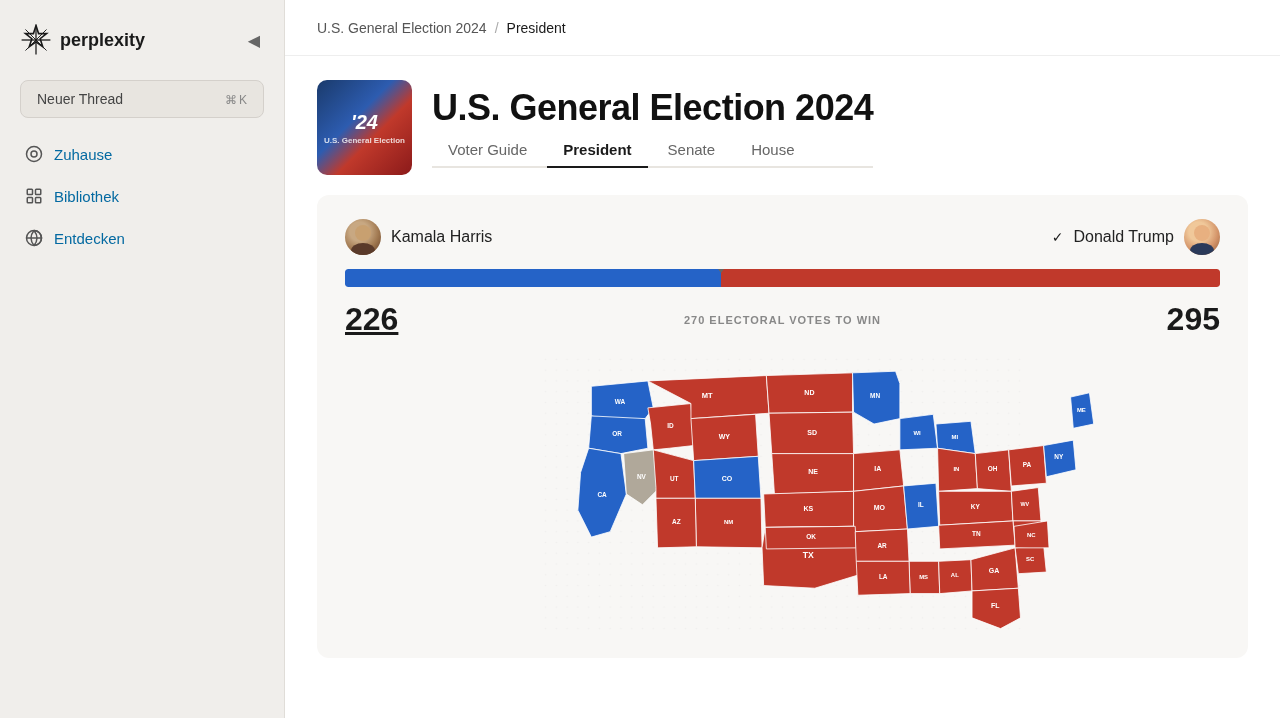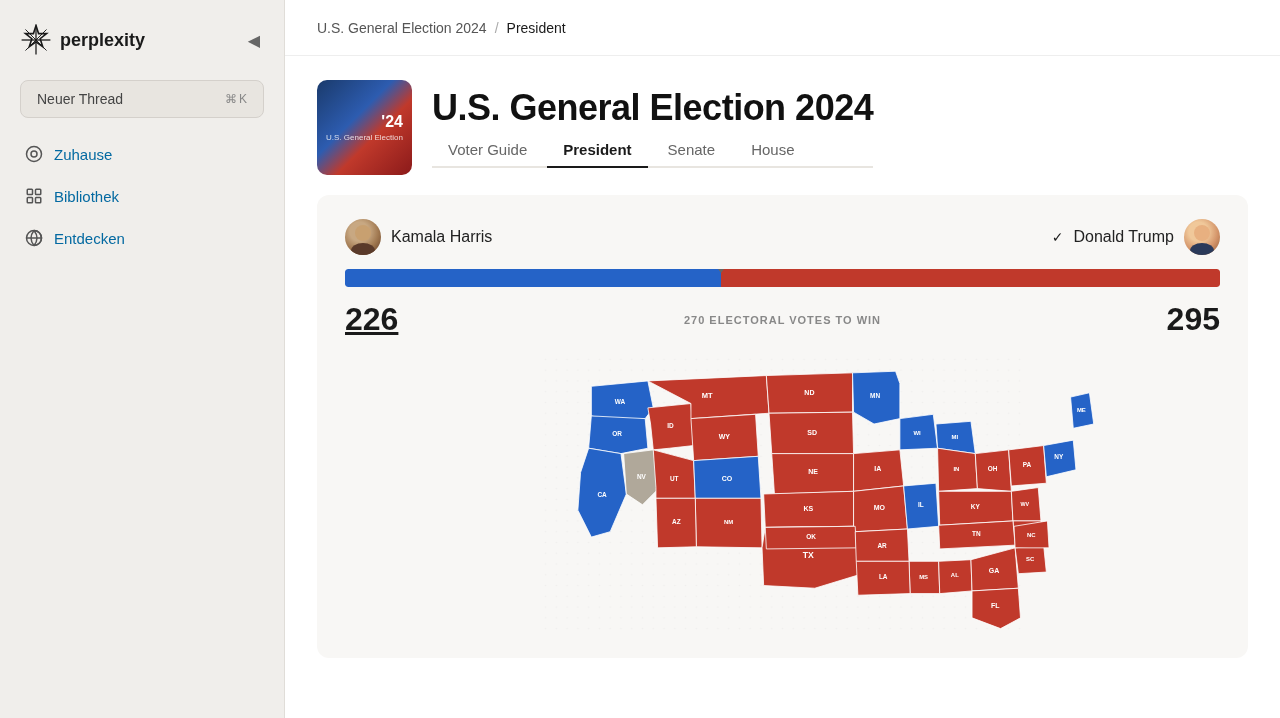--- a/index.html
+++ b/index.html
@@ -50,21 +50,21 @@
     }
 
     .new-thread-btn {
       margin: 8px 16px;
       padding: 10px 16px;
       background: #e8e5e0;
       border: 1px solid #d4d0cb;
       border-radius: 8px;
       cursor: pointer;
       display: flex;
-      align-items: center;
+      align-items: flex-end;
       justify-content: space-between;
       font-size: 14px;
       color: #444;
     }
     .new-thread-btn .shortcut {
       display: flex;
       align-items: center;
       gap: 2px;
       font-size: 12px;
       color: #888;
@@ -148,29 +148,31 @@
       overflow: hidden;
       background: linear-gradient(135deg, #1a3a6b 0%, #2d5cb0 40%, #c0392b 60%, #8b1a1a 100%);
       display: flex;
       align-items: center;
       justify-content: center;
       position: relative;
       flex-shrink: 0;
     }
     .election-thumbnail-content {
       color: white;
-      font-size: 16px;
+      font-size: 20px;
       font-weight: 700;
-      text-align: right;
+      text-align: center;
+      font-style: italic;
     }
     .election-thumbnail-sub {
       color: rgba(255,255,255,0.8);
       font-size: 8px;
       text-align: center;
       margin-top: 2px;
+      font-weight: bold;
     }
     .election-title-block h1 {
       font-size: 36px;
       font-weight: 700;
       color: #111;
       letter-spacing: -0.5px;
     }
 
     .election-tabs {
       display: flex;

